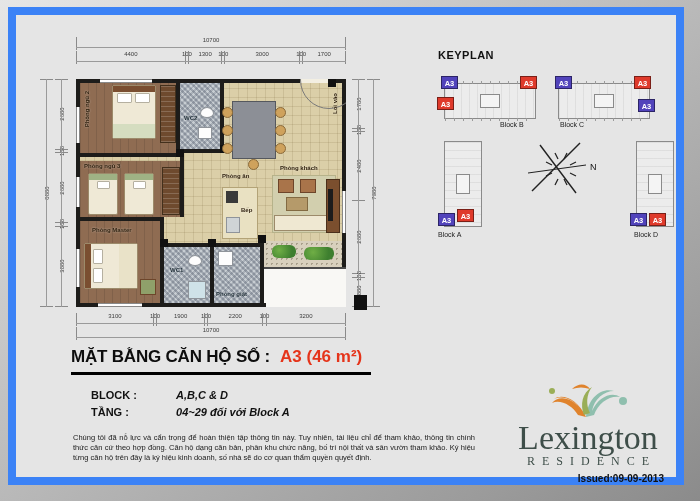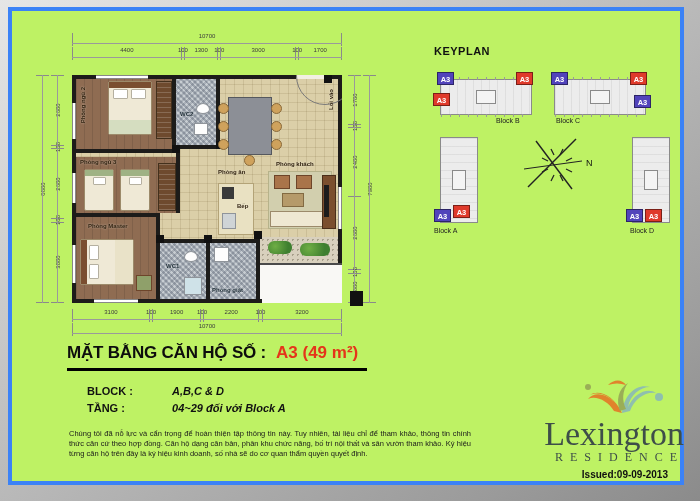--- a/index.html
+++ b/index.html
@@ -1,20 +1,20 @@
 <!DOCTYPE html>
 <html><head>
 <meta charset="utf-8">
 <style>
   html,body{margin:0;padding:0;overflow:hidden;}
   body{width:700px;height:501px;position:relative;
        background:linear-gradient(145deg,#e6e6e6 0%,#c2c2c2 40%,#9a9a9a 85%,#8b8b8b 100%);
        font-family:"Liberation Sans",sans-serif;}
   .page{position:absolute;left:8px;top:7px;width:676px;height:478px;
-        border:4px solid #3b82f6;background:#bef264;box-sizing:border-box;}
+        border:8px solid #3b82f6;background:#e5e5e5;box-sizing:border-box;}
 
   
   .dimrow{position:absolute;display:flex;}
   .dimh{height:13px;}
   .dimh::after{content:"";position:absolute;left:0;right:0;bottom:2px;border-top:1px solid #9a9a9a;}
   .dimh .seg{position:relative;border-left:1px solid #8a8a8a;}
   .dimh .seg:last-child{border-right:1px solid #8a8a8a;}
   .dimh .seg span{position:absolute;left:50%;top:-1px;transform:translateX(-50%);
         font-size:6px;line-height:8px;color:#3c3c3c;white-space:nowrap;}
   .dimv{flex-direction:column;width:13px;}
@@ -90,21 +90,21 @@
 
   
   .title-row{position:absolute;display:flex;gap:10px;align-items:baseline;
         border-bottom:3px solid #000;padding-bottom:5px;}
   .title-main{font-size:17px;font-weight:bold;color:#0d0d0d;letter-spacing:-.2px;}
   .title-unit{font-size:17px;font-weight:bold;color:#e5341a;}
   .info{position:absolute;font-size:11px;color:#111;line-height:17px;}
   .info .lbl{display:inline-block;min-width:46px;font-weight:600;}
   .info .val{font-weight:bold;font-style:italic;margin-left:36px;}
   .disclaimer{position:absolute;font-size:7.5px;line-height:10px;color:#1a1a1a;text-align:justify;}
-  .logo{position:absolute;text-align:right;}
+  .logo{position:absolute;text-align:center;}
   .logo-name{font-family:"Liberation Serif",serif;font-size:34px;color:#3e4e49;line-height:30px;margin-top:-4px;}
   .logo-sub{font-family:"Liberation Serif",serif;font-size:12px;letter-spacing:7px;padding-left:7px;color:#3e4e49;margin-top:1px;}
   .issued{position:absolute;font-size:10px;font-weight:bold;color:#101010;}
 </style>
 </head>
 <body>
 
 <div class="page">
 
   <div class="abs" style="left:20px;top:18px;width:365px;height:320px;">
@@ -387,21 +387,21 @@
           <line x1="40" y1="42" x2="43" y2="48"></line>
         <line x1="46" y1="28" x2="52" y2="25"></line>
           <line x1="46" y1="36" x2="52" y2="39"></line>
       </g>
       <text x="66" y="33" font-size="9" font-family="Liberation Sans, sans-serif" fill="#111">N</text>
     </svg>
   </div>
 
   <div class="title-row" style="left:55px;top:332px;width:300px;">
     <span class="title-main">MẶT BẰNG CĂN HỘ SỐ :</span>
-    <span class="title-unit">A3 (49 m²)</span>
+    <span class="title-unit">A3 (46 m²)</span>
   </div>
   <div class="info" style="left:75px;top:372px;">
     <div>
       <span class="lbl">BLOCK :</span>
       <span class="val">A,B,C &amp; D</span>
     </div>
     <div>
       <span class="lbl">TẦNG :</span>
       <span class="val">04~29 đối với Block A</span>
     </div>

